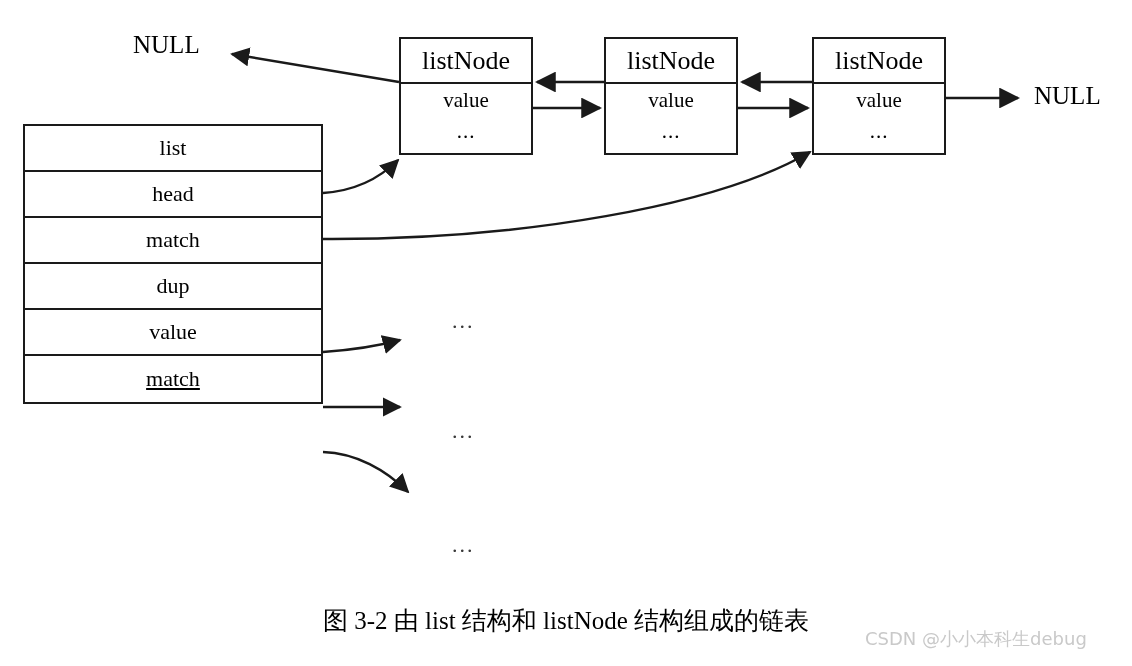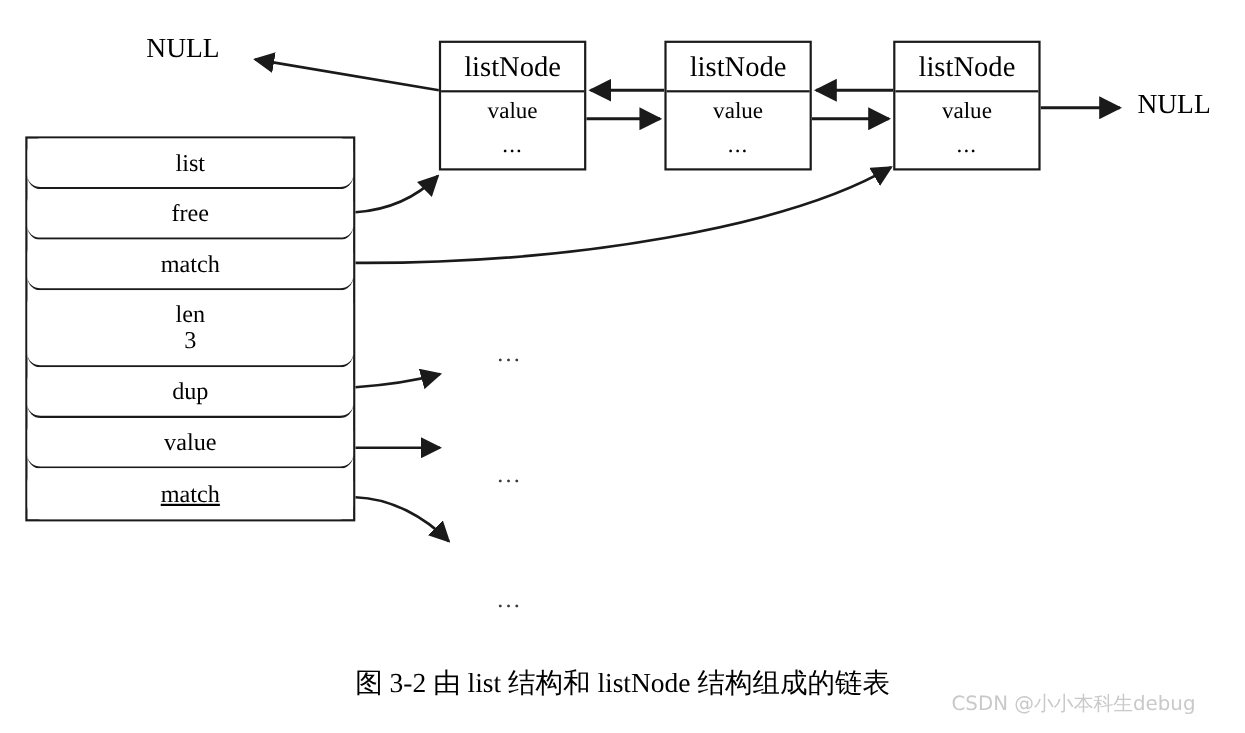--- a/index.html
+++ b/index.html
@@ -41,21 +41,20 @@
     border-bottom: 2px solid #1a1a1a;
     box-sizing: border-box;
     height: 46px;
     display: flex;
     flex-direction: column;
     align-items: center;
     justify-content: center;
     font-size: 22px;
     line-height: 1.04;
     background: #ffffff;
-    border-radius: 12px;
   }
   .struct-row:last-child { border-bottom: none; text-decoration: underline; }
   .struct-row.tall { height: 70px; }
   .struct-row .sub { font-size: 22px; }
 
   
   .node-box {
     position: absolute;
     width: 134px;
     height: 118px;
@@ -179,28 +178,24 @@
     <g>
       <path d="M 323 452 C 356 453, 386 470, 408 492" stroke="#1a1a1a" stroke-width="2.4" fill="none" marker-end="url(#arrowR2)"></path>
     </g>
   </svg>
 
   <div id="list-struct">
     <div class="struct-row">
       <span>list</span>
     </div>
     <div class="struct-row">
-      <span>free</span>
+      <span>head</span>
     </div>
     <div class="struct-row">
       <span>match</span>
-    </div>
-    <div class="struct-row tall">
-      <span>len</span>
-      <span class="sub">3</span>
     </div>
     <div class="struct-row">
       <span>dup</span>
     </div>
     <div class="struct-row">
       <span>value</span>
     </div>
     <div class="struct-row">
       <span>match</span>
     </div>

